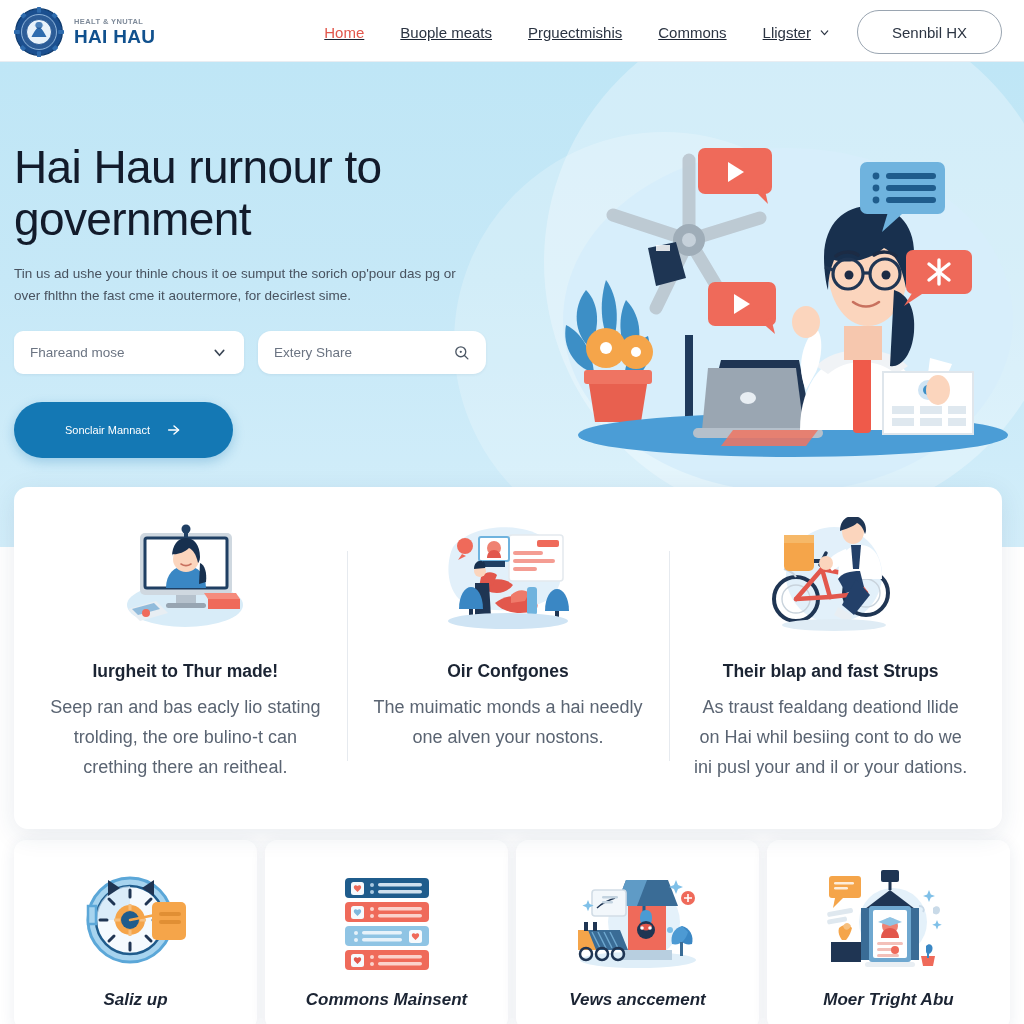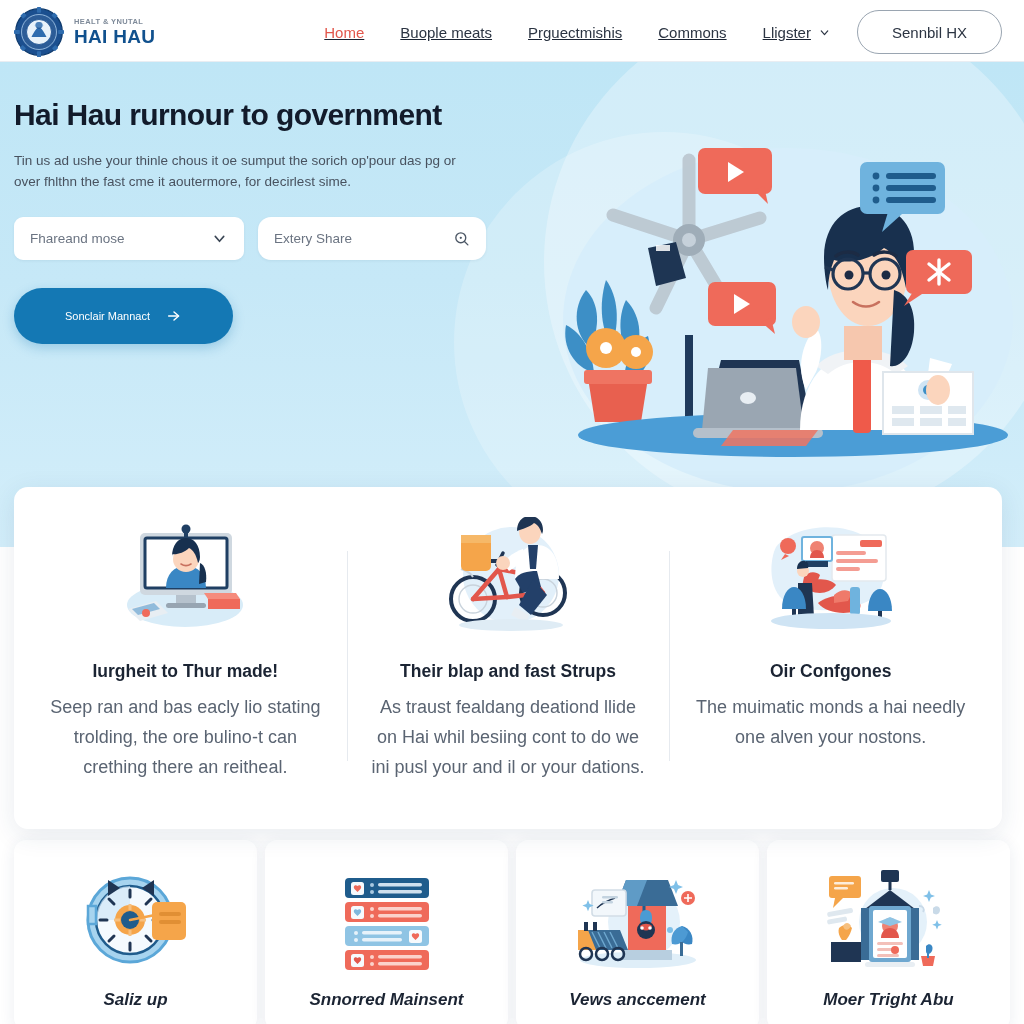--- a/index.html
+++ b/index.html
@@ -66,22 +66,22 @@
   .hero-blobA{
     position:absolute; right:-40px; top:-60px; width:520px; height:520px;
     border-radius:50%; background:rgba(255,255,255,.30);
   }
   .hero-blobB{
     position:absolute; right:150px; top:70px; width:420px; height:420px;
     border-radius:50%; background:rgba(255,255,255,.22);
   }
   .hero-inner{ position:relative; z-index:3; padding:36px 0 0 14px; }
   .hero-title{
-    font-size:30px; font-weight:700; line-height:1.12;
-    color:#121b2b; max-width:470px; letter-spacing:-.6px;
+    font-size:46px; font-weight:400; line-height:1.12;
+    color:#121b2b; max-width:470px; letter-spacing:-.6px;margin-top:44px;
   }
   .hero-sub{
     margin-top:18px;
     font-size:13.5px; line-height:1.62; color:#48525f; max-width:470px;
   }
 
   .hero-controls{ display:flex; gap:14px; margin-top:24px; }
   .select-box, .search-box{
     height:43px; background:#fff; border-radius:9px;
     display:flex; align-items:center; padding:0 16px;
@@ -391,56 +391,20 @@
         <rect x="66" y="78" width="20" height="10" fill="#b6c2cd"></rect>
         <rect x="56" y="86" width="40" height="5" rx="2.5" fill="#97a5b2"></rect>
         <path d="M18 92l28-8 12 12-28 8z" fill="#e8eef3"></path>
         <path d="M22 92l22-6 6 6-22 6z" fill="#3a87c4" opacity=".5"></path>
         <circle cx="36" cy="96" r="4" fill="#ef6a5a"></circle>
         <path d="M98 82h32v10H98z" fill="#ef6a5a"></path>
         <path d="M98 82h32l-4-6H94z" fill="#f58b7c"></path>
       </svg>
       <div class="feature-title">Iurgheit to Thur made!</div>
       <div class="feature-desc">Seep ran and bas eacly lio stating trolding, the ore bulino-t can crething there an reitheal.</div>
-    </div>
-
-    <div class="feature-col">
-      <svg class="feature-art" viewBox="0 0 150 120">
-        <circle cx="78" cy="58" r="48" fill="#e2f0fa"></circle>
-        <circle cx="40" cy="82" r="22" fill="none" stroke="#1f3553" stroke-width="4"></circle>
-        <circle cx="40" cy="82" r="14" fill="none" stroke="#c9d3dc" stroke-width="1.4"></circle>
-        <circle cx="110" cy="76" r="22" fill="none" stroke="#1f3553" stroke-width="4"></circle>
-        <circle cx="110" cy="76" r="14" fill="none" stroke="#c9d3dc" stroke-width="1.4"></circle>
-        <g stroke="#e2574c" stroke-width="4.5" fill="none" stroke-linecap="round">
-          <path d="M40 82L66 52"></path>
-            <path d="M66 52L96 58"></path>
-            <path d="M96 58L110 76"></path>
-          <path d="M66 52L74 80"></path>
-            <path d="M74 80L110 76"></path>
-            <path d="M40 82L74 80"></path>
-        </g>
-        <path d="M64 48l6-12" stroke="#1f3553" stroke-width="3.5" stroke-linecap="round" fill="none"></path>
-        <path d="M54 44h16" stroke="#1f3553" stroke-width="4" stroke-linecap="round" fill="none"></path>
-        <rect x="34" y="42" width="14" height="7" rx="3" fill="#e8eef3"></rect>
-        <path d="M28 52c6 2 10 4 12 8" stroke="#c9d3dc" stroke-width="2" fill="none"></path>
-        <rect x="28" y="18" width="30" height="36" rx="5" fill="#f5a54a"></rect>
-        <path d="M28 18h30v8H28z" fill="#f6b868"></path>
-        <path d="M86 14c0-8 5-12 11-12s11 4 11 12-5 13-11 13-11-5-11-13z" fill="#fbd5bd"></path>
-        <path d="M84 14c0-10 6-15 13-15s13 5 13 14c0 2-1 4-1 4-2-6-4-9-8-11-4 4-12 6-17 8z" fill="#1f3553"></path>
-        <path d="M82 62c0-22 8-34 22-34s22 12 22 34z" fill="#fff"></path>
-        <path d="M95 28h10l-2 24h-6z" fill="#234069"></path>
-        <path d="M82 62c4-6 12-8 22-8l4 16-18 6z" fill="#234069"></path>
-        <path d="M70 46c6-8 14-12 20-14l4 10-18 12z" fill="#fff"></path>
-        <circle cx="70" cy="46" r="7" fill="#fbd5bd"></circle>
-        <path d="M100 62l-14 26 12 10 16-20z" fill="#234069"></path>
-        <path d="M82 90l14 8-2 8-16-8z" fill="#e8eef3"></path>
-        <ellipse cx="78" cy="108" rx="52" ry="6" fill="#dfecf5"></ellipse>
-      </svg>
-      <div class="feature-title">Their blap and fast Strups</div>
-      <div class="feature-desc">As traust fealdang deationd llide on Hai whil besiing cont to do we ini pusl your and il or your dations.</div>
     </div>
 
     <div class="feature-col">
       <svg class="feature-art" viewBox="0 0 150 120">
         <path d="M20 30c18-22 64-26 90-10 22 14 24 50 6 62-22 14-72 16-90 0-14-14-12-40-6-52z" fill="#e2f0fa"></path>
         <rect x="76" y="18" width="54" height="46" rx="3" fill="#fff" stroke="#e3e9ee" stroke-width="1.5"></rect>
         <rect x="104" y="23" width="22" height="7" rx="2" fill="#ef6a5a"></rect>
         <g fill="#ef6a5a" opacity=".65">
           <rect x="80" y="34" width="30" height="4" rx="2"></rect>
             <rect x="80" y="42" width="42" height="4" rx="2"></rect>
@@ -464,20 +428,56 @@
         <rect x="94" y="70" width="10" height="28" rx="3" fill="#6fb3de"></rect>
         <path d="M26 92c0-14 6-22 12-22s12 8 12 22z" fill="#3a87c4"></path>
         <path d="M112 94c0-14 6-22 12-22s12 8 12 22z" fill="#3a87c4"></path>
         <rect x="36" y="92" width="4" height="10" fill="#1f3553"></rect>
         <rect x="122" y="94" width="4" height="10" fill="#1f3553"></rect>
         <ellipse cx="75" cy="104" rx="60" ry="8" fill="#cfe4f4"></ellipse>
       </svg>
       <div class="feature-title">Oir Confgones</div>
       <div class="feature-desc">The muimatic monds a hai needly one alven your nostons.</div>
     </div>
+
+    <div class="feature-col">
+      <svg class="feature-art" viewBox="0 0 150 120">
+        <circle cx="78" cy="58" r="48" fill="#e2f0fa"></circle>
+        <circle cx="40" cy="82" r="22" fill="none" stroke="#1f3553" stroke-width="4"></circle>
+        <circle cx="40" cy="82" r="14" fill="none" stroke="#c9d3dc" stroke-width="1.4"></circle>
+        <circle cx="110" cy="76" r="22" fill="none" stroke="#1f3553" stroke-width="4"></circle>
+        <circle cx="110" cy="76" r="14" fill="none" stroke="#c9d3dc" stroke-width="1.4"></circle>
+        <g stroke="#e2574c" stroke-width="4.5" fill="none" stroke-linecap="round">
+          <path d="M40 82L66 52"></path>
+            <path d="M66 52L96 58"></path>
+            <path d="M96 58L110 76"></path>
+          <path d="M66 52L74 80"></path>
+            <path d="M74 80L110 76"></path>
+            <path d="M40 82L74 80"></path>
+        </g>
+        <path d="M64 48l6-12" stroke="#1f3553" stroke-width="3.5" stroke-linecap="round" fill="none"></path>
+        <path d="M54 44h16" stroke="#1f3553" stroke-width="4" stroke-linecap="round" fill="none"></path>
+        <rect x="34" y="42" width="14" height="7" rx="3" fill="#e8eef3"></rect>
+        <path d="M28 52c6 2 10 4 12 8" stroke="#c9d3dc" stroke-width="2" fill="none"></path>
+        <rect x="28" y="18" width="30" height="36" rx="5" fill="#f5a54a"></rect>
+        <path d="M28 18h30v8H28z" fill="#f6b868"></path>
+        <path d="M86 14c0-8 5-12 11-12s11 4 11 12-5 13-11 13-11-5-11-13z" fill="#fbd5bd"></path>
+        <path d="M84 14c0-10 6-15 13-15s13 5 13 14c0 2-1 4-1 4-2-6-4-9-8-11-4 4-12 6-17 8z" fill="#1f3553"></path>
+        <path d="M82 62c0-22 8-34 22-34s22 12 22 34z" fill="#fff"></path>
+        <path d="M95 28h10l-2 24h-6z" fill="#234069"></path>
+        <path d="M82 62c4-6 12-8 22-8l4 16-18 6z" fill="#234069"></path>
+        <path d="M70 46c6-8 14-12 20-14l4 10-18 12z" fill="#fff"></path>
+        <circle cx="70" cy="46" r="7" fill="#fbd5bd"></circle>
+        <path d="M100 62l-14 26 12 10 16-20z" fill="#234069"></path>
+        <path d="M82 90l14 8-2 8-16-8z" fill="#e8eef3"></path>
+        <ellipse cx="78" cy="108" rx="52" ry="6" fill="#dfecf5"></ellipse>
+      </svg>
+      <div class="feature-title">Their blap and fast Strups</div>
+      <div class="feature-desc">As traust fealdang deationd llide on Hai whil besiing cont to do we ini pusl your and il or your dations.</div>
+    </div>
   </div>
 
   <div class="bottom-row">
 
     <div class="bcard">
       <svg class="bcard-art" viewBox="0 0 128 108">
         <circle cx="58" cy="56" r="42" fill="#a7d4ef"></circle>
         <circle cx="58" cy="56" r="42" fill="none" stroke="#5ba7d8" stroke-width="3"></circle>
         <circle cx="58" cy="56" r="34" fill="#f4fafe"></circle>
         <circle cx="58" cy="56" r="34" fill="none" stroke="#1f5c8c" stroke-width="2.5"></circle>
@@ -557,21 +557,21 @@
         <path d="M34.5 94c2-2 5 0 3 3l-3 3-3-3c-2-3 1-5 3-3z" fill="#e2574c"></path>
         <g fill="#fbd2cc">
             <circle cx="49" cy="93" r="2"></circle>
             <circle cx="49" cy="100" r="2"></circle>
           </g>
         <g fill="#fbd2cc">
             <rect x="55" y="91" width="44" height="3.5" rx="1.75"></rect>
             <rect x="55" y="98" width="44" height="3.5" rx="1.75"></rect>
           </g>
       </svg>
-      <div class="bcard-label">Snnorred Mainsent</div>
+      <div class="bcard-label">Commons Mainsent</div>
     </div>
 
     <div class="bcard">
       <svg class="bcard-art" viewBox="0 0 128 108">
         <ellipse cx="64" cy="96" rx="58" ry="8" fill="#dfeef8"></ellipse>
         <circle cx="70" cy="58" r="36" fill="#e4f1fa"></circle>
         <path d="M54 40h38v52H54z" fill="#ef6a5a"></path>
         <path d="M48 86h50v10H48z" fill="#b8cfe0"></path>
         <path d="M52 16h42l10 26H42z" fill="#3a6c96"></path>
         <path d="M52 16h21l-10 26H42z" fill="#5f9bc6"></path>

